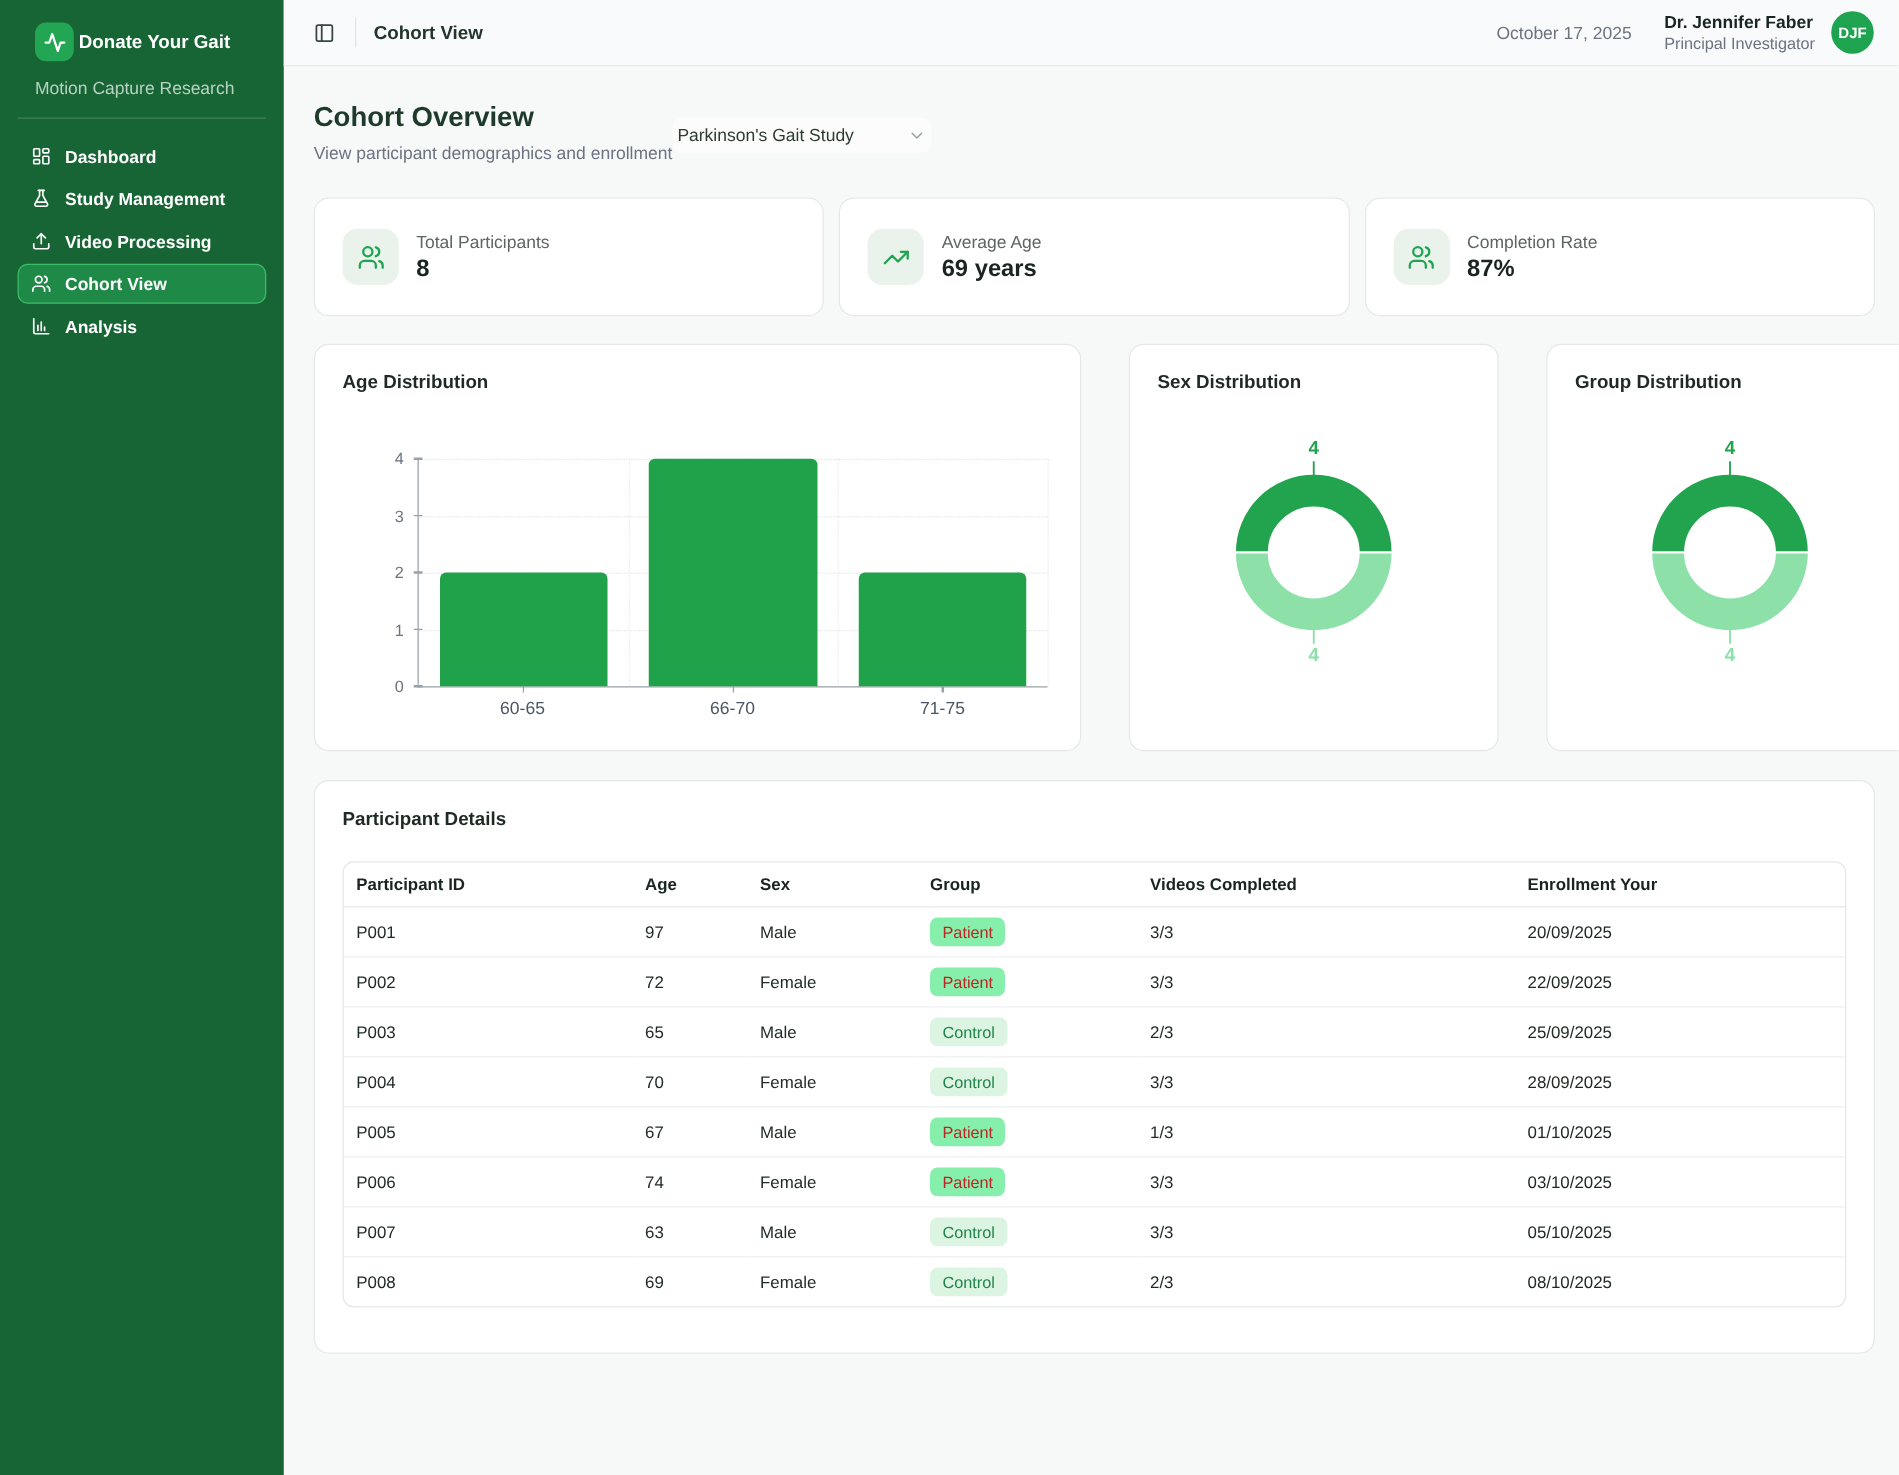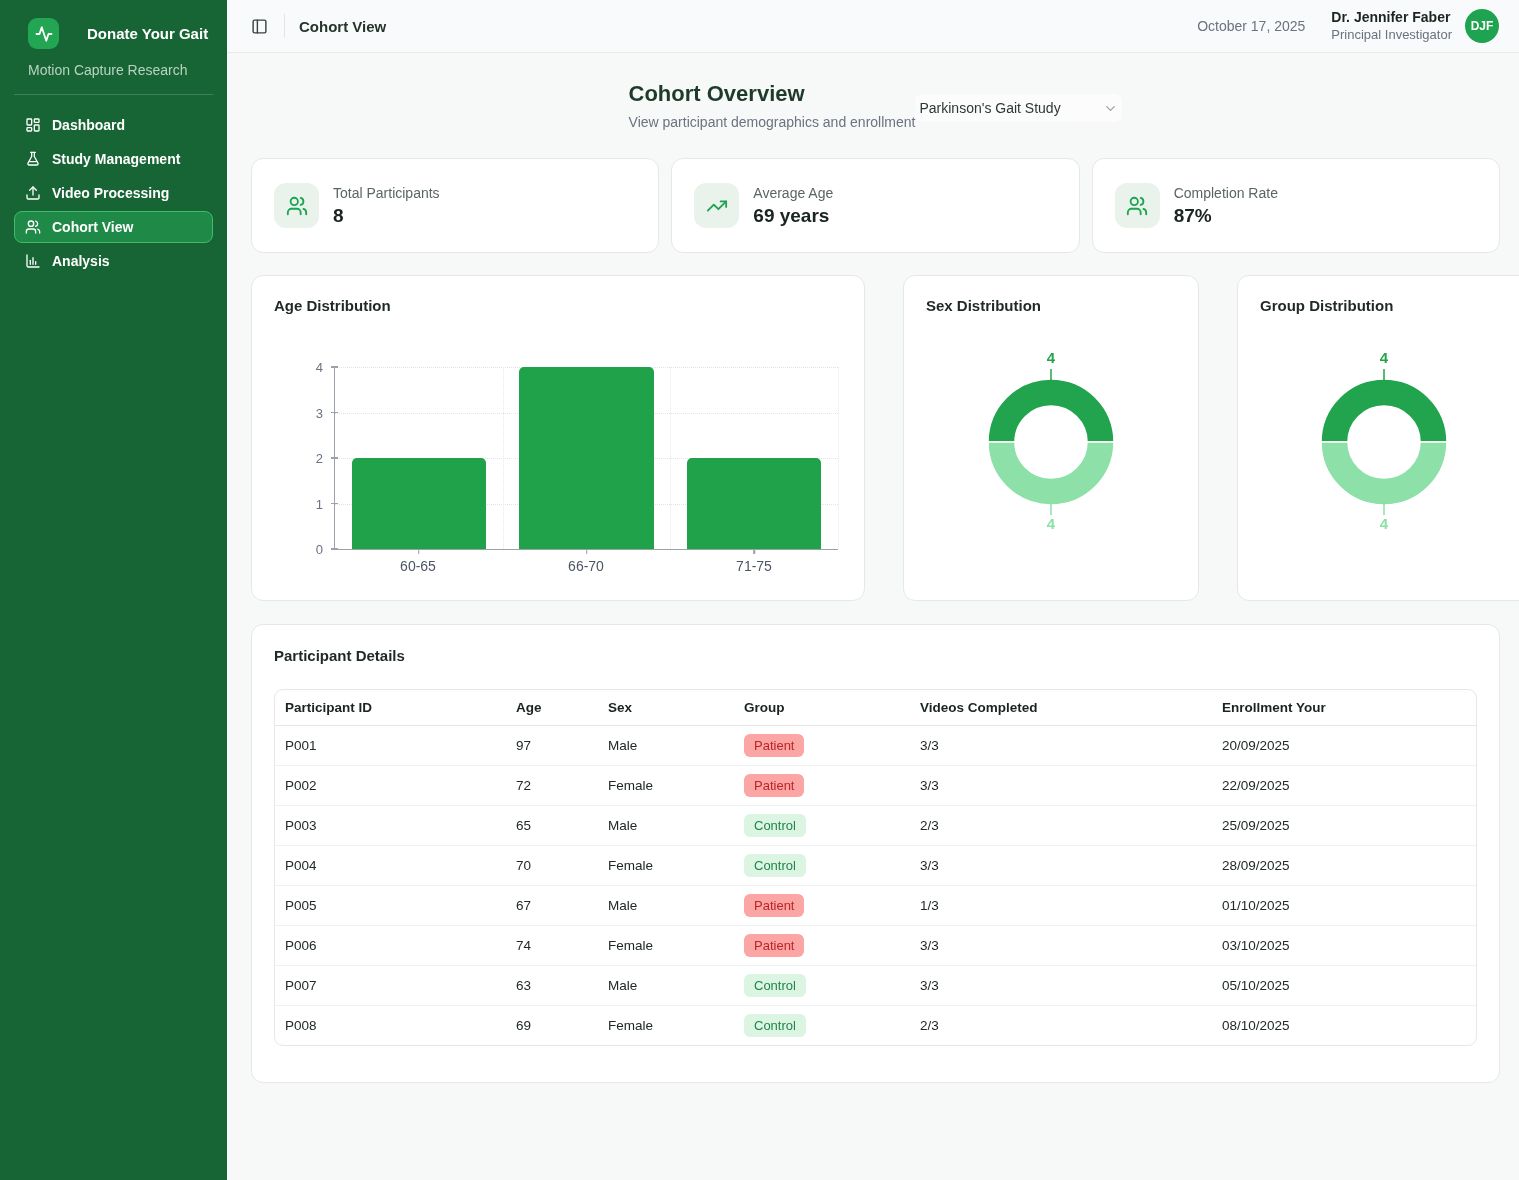--- a/index.html
+++ b/index.html
@@ -2,21 +2,21 @@
 <html><head>
 <meta charset="utf-8">
 <style>
   * { margin:0; padding:0; box-sizing:border-box; }
   html,body { width:1519px; height:1180px; overflow:hidden; }
   body { font-family:"Liberation Sans","DejaVu Sans",sans-serif; background:#f7f9f8; color:#1f2a24; }
   .app { display:flex; width:100%; height:100%; }
 
   
   .sidebar { width:227px; min-width:227px; height:100%; background:#176434; color:#fff; padding:18px 14px 0 14px; }
-  .brand-row { display:flex; align-items:center; gap:28px; margin-left:14px; }
+  .brand-row { display:flex; align-items:center; gap:4px; margin-left:14px; }
   .logo-tile { width:31px; height:31px; border-radius:9px; background:#23a653; display:flex; align-items:center; justify-content:center; }
   .brand-name { font-size:15px; font-weight:700; color:#fff; }
   .brand-sub { margin:13px 0 0 14px; font-size:14px; color:#b9d3c2; }
   .side-divider { height:1px; background:rgba(255,255,255,.18); margin:16px 0 14px 0; }
   .nav-item { display:flex; align-items:center; gap:11px; padding:7px 10px; margin-bottom:2px; border-radius:8px; font-size:14px; font-weight:600; color:#fff; border:1.5px solid transparent; cursor:pointer; }
   .nav-item.active { background:#1f8a47; border-color:#3dbd68; }
   .nav-item svg { flex:0 0 auto; }
 
   
   .maincol { flex:1; display:flex; flex-direction:column; min-width:0; }
@@ -27,21 +27,21 @@
   .topbar-spacer { flex:1; }
   .topbar-date { font-size:14px; color:#6b7280; margin-right:26px; }
   .user-block { text-align:left; margin-right:13px; }
   .user-name { font-size:14px; font-weight:600; color:#1a2420; line-height:1.3; }
   .user-role { font-size:13px; color:#6b7280; line-height:1.3; }
   .avatar { width:34px; height:34px; border-radius:50%; background:#1ea350; color:#fff; font-size:12px; font-weight:700; display:flex; align-items:center; justify-content:center; cursor:pointer; }
 
   .content { flex:1; padding:28px 19px 0 24px; overflow:hidden; }
 
   
-  .page-head { display:flex; justify-content:center; align-items:flex-start; margin-bottom:28px; }
+  .page-head { display:flex; justify-content:flex-start; align-items:flex-start; margin-bottom:28px; }
   .page-title { font-size:22px; font-weight:700; color:#1e3a2b; margin-bottom:7px; }
   .page-sub { font-size:14px; color:#6b7280; }
   .study-select { display:flex; align-items:center; justify-content:space-between; width:207px; margin-top:13px; padding:6px 4px; background:#fbfcfb; border-radius:7px; color:#2c3a31; font-size:14px; cursor:pointer; }
   .study-select svg { color:#9aa3a0; }
 
   
   .card { background:#fff; border:1px solid #e5e7eb; border-radius:12px; }
   .stats-grid { display:grid; grid-template-columns:1fr 1fr 1fr; gap:12px; margin-bottom:22px; }
   .stat-card { height:95px; display:flex; align-items:center; padding:0 22px; gap:14px; }
   .stat-icon { width:45px; height:45px; border-radius:12px; background:#e9f3ec; color:#1ea350; display:flex; align-items:center; justify-content:center; }
@@ -72,21 +72,21 @@
 
   
   .table-card { height:459px; padding:22px; margin-bottom:24px; }
   .table-title { font-size:15px; font-weight:600; color:#1f2a24; margin-bottom:25px; }
   .table-frame { border:1px solid #e5e7eb; border-radius:9px; overflow:hidden; }
   table { width:100%; border-collapse:collapse; font-size:13.5px; }
   th { text-align:left; font-weight:600; color:#1a2420; height:35px; padding:0 0 0 10px; border-bottom:1px solid #e5e7eb; }
   td { height:40px; padding:0 0 0 10px; color:#212b25; border-bottom:1px solid #eef0f1; }
   tr:last-child td { border-bottom:none; }
   .badge { display:inline-block; padding:4px 10px; border-radius:6px; font-size:13px; }
-  .badge-patient { background:#fca5a5; color:#bb2525; }
+  .badge-patient { background:#86efac; color:#bb2525; }
   .badge-control { background:#dcf5e3; color:#208549; }
 </style>
 </head>
 <body>
 
 <div class="app">
 
   <aside class="sidebar">
     <div class="brand-row">
       <div class="logo-tile">

